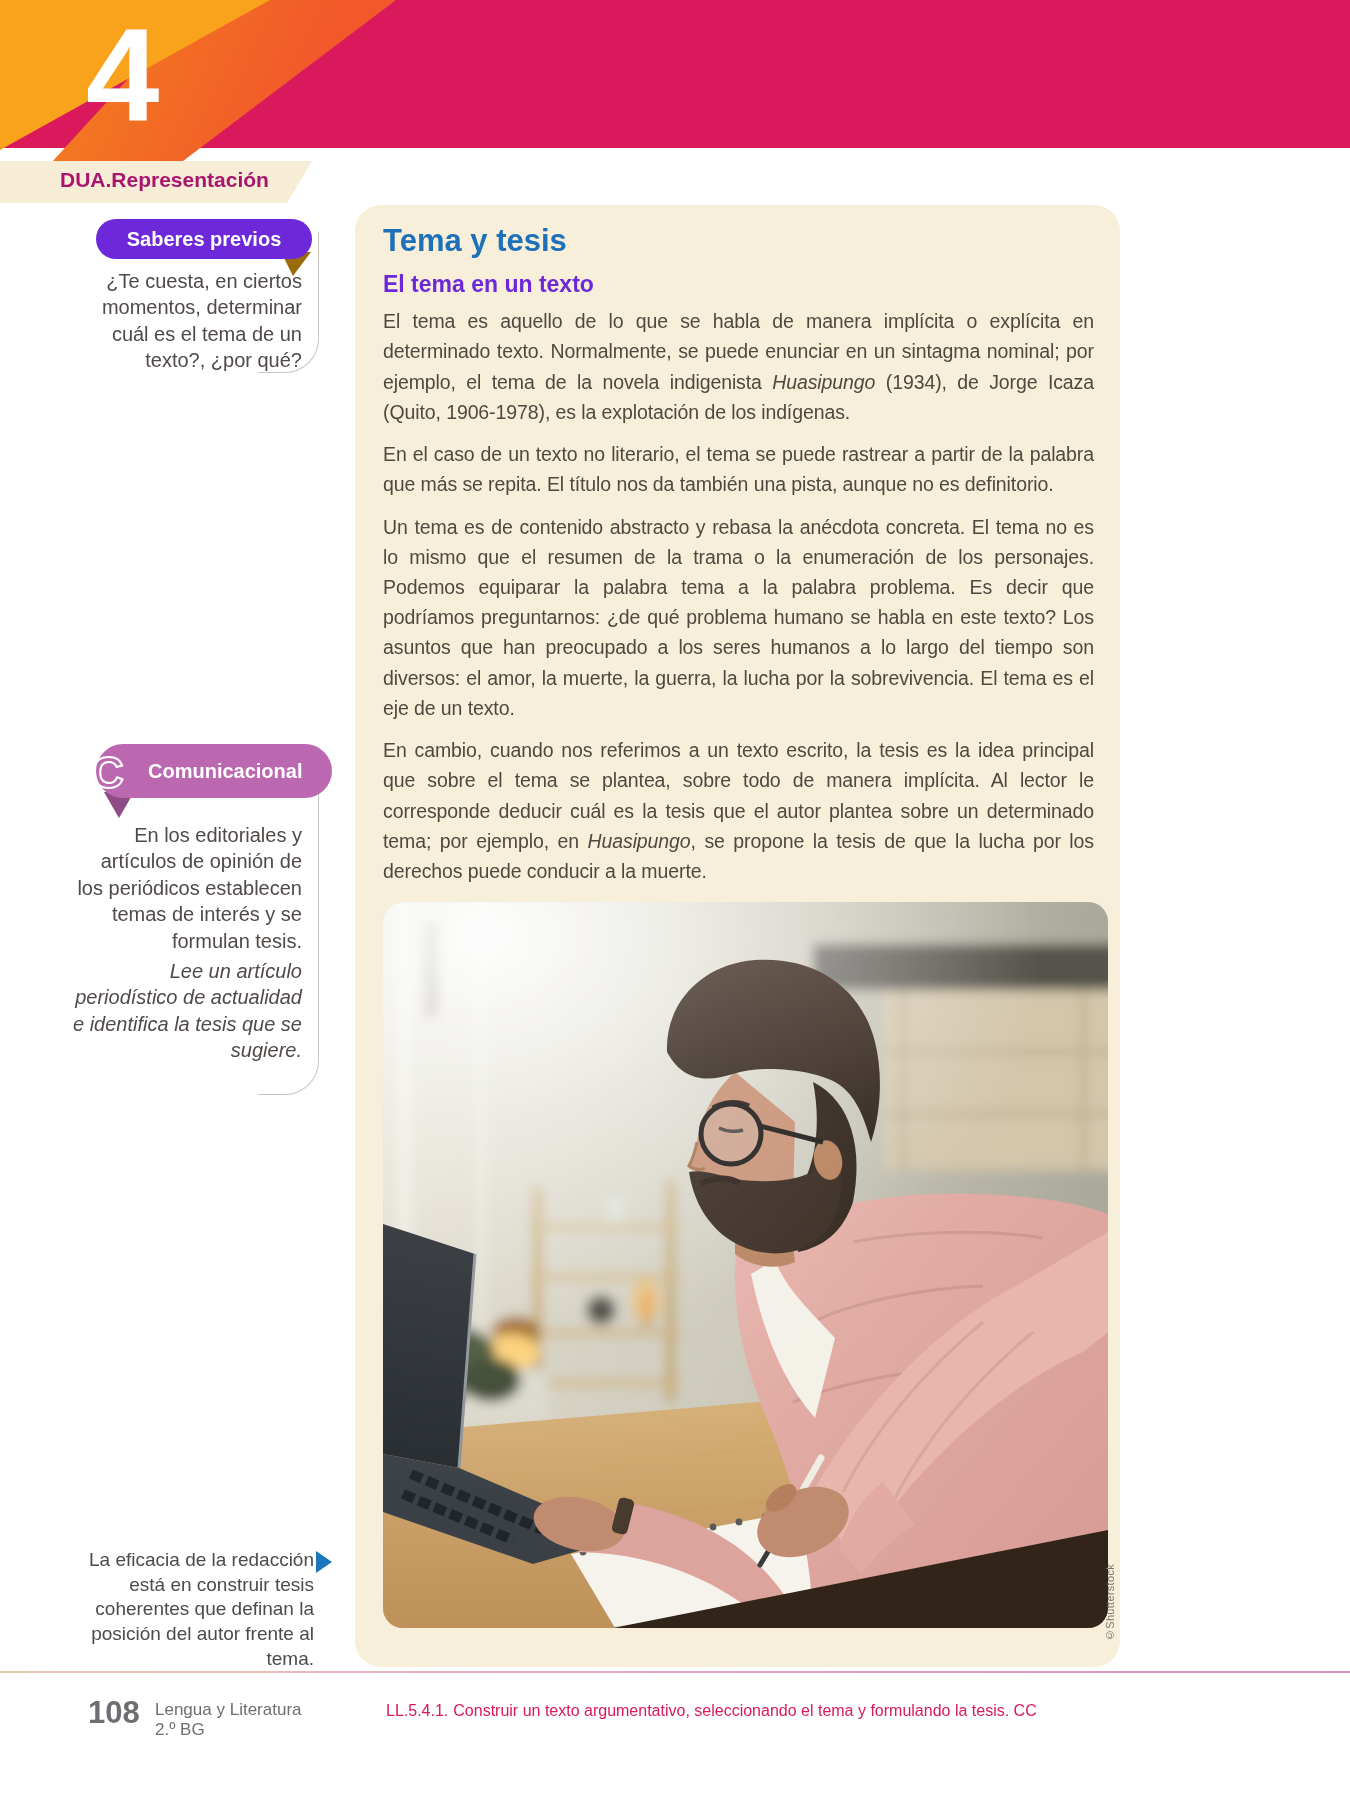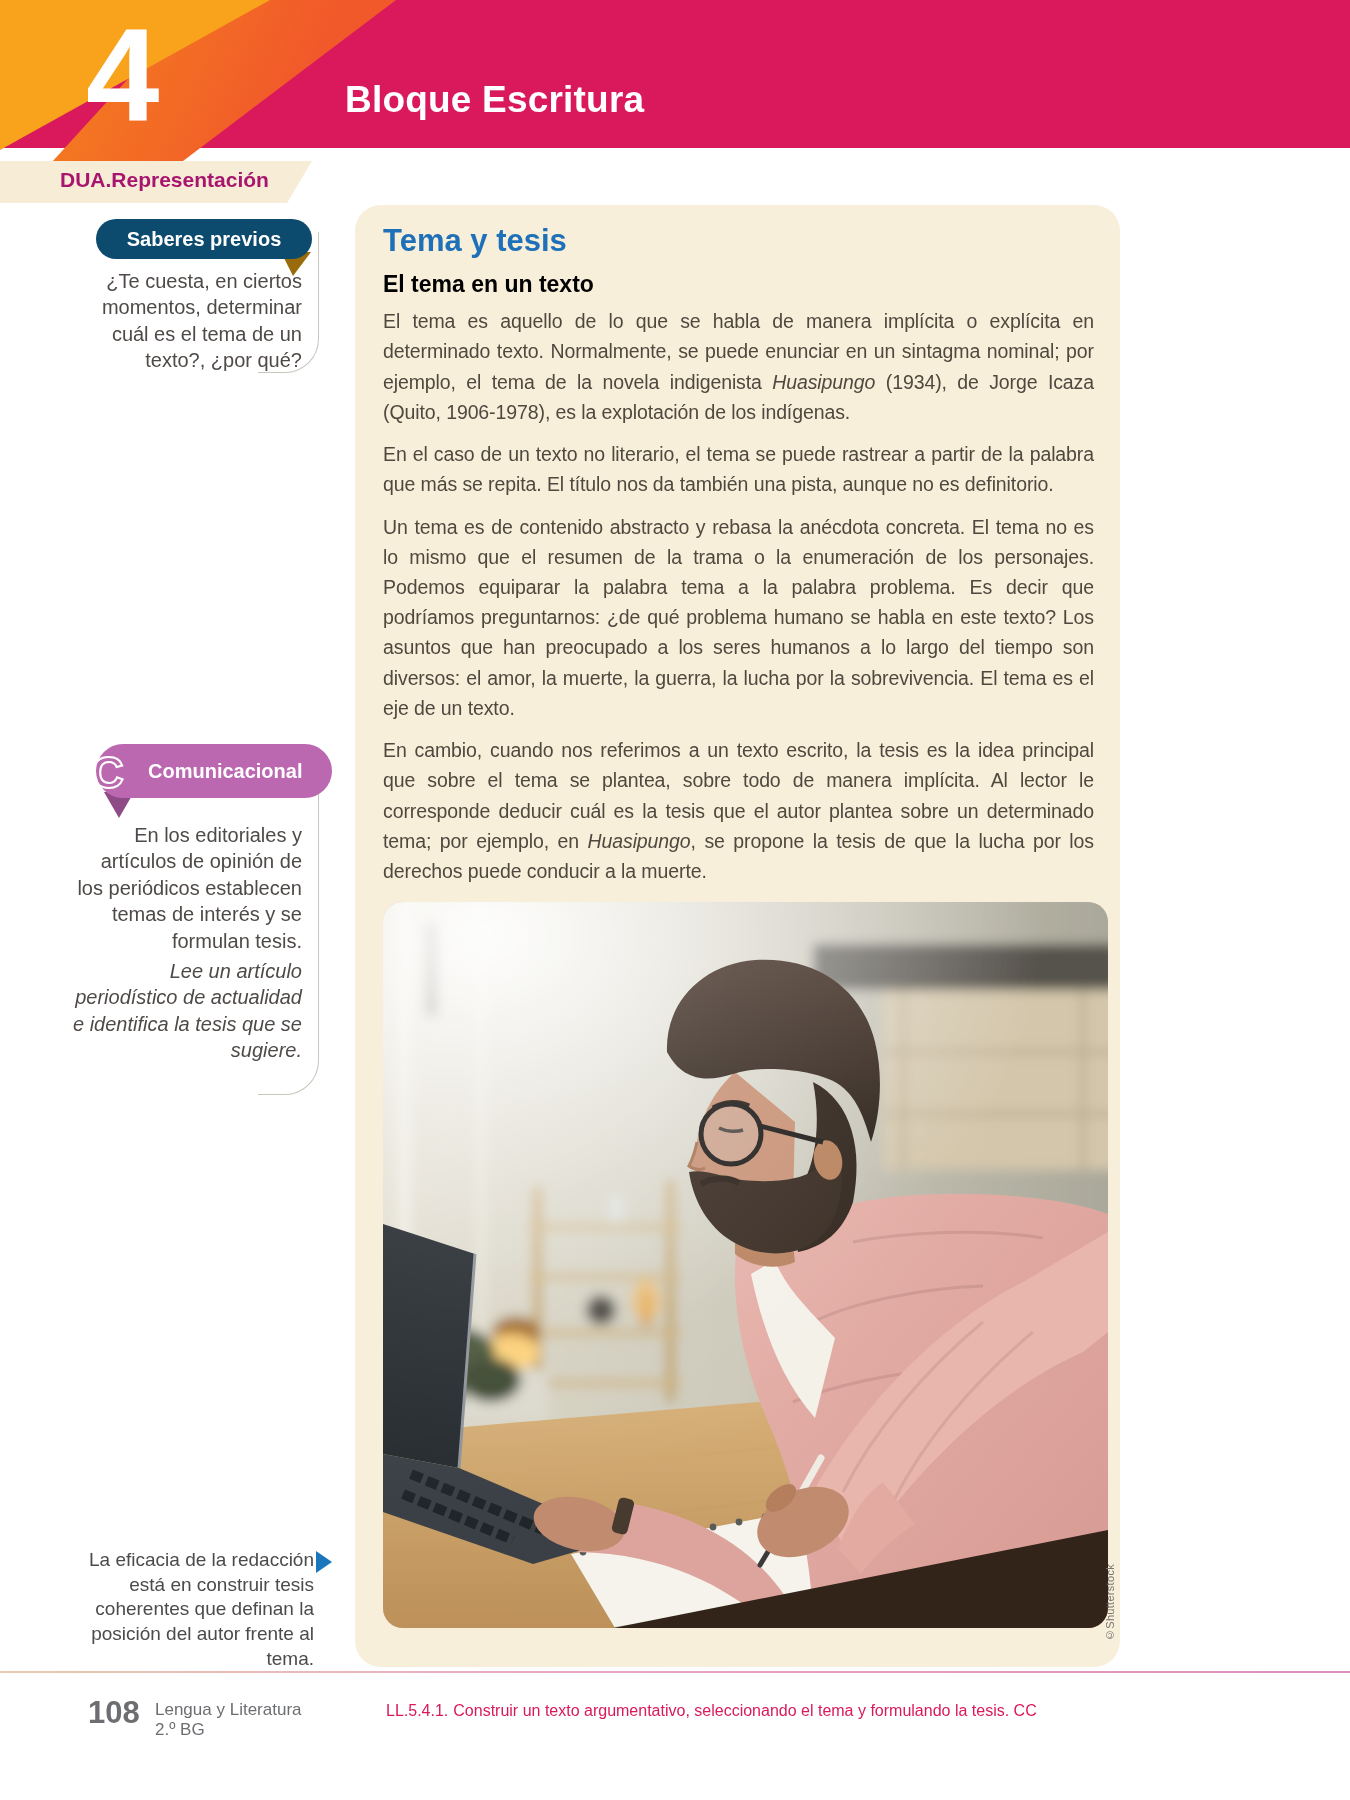--- a/index.html
+++ b/index.html
@@ -18,21 +18,21 @@
   .band-title{position:absolute;left:345px;top:79px;color:#fff;font-size:37px;font-weight:700;letter-spacing:.2px;}
   .dua-strip{position:absolute;left:0;top:161px;width:312px;height:42px;background:#F7ECD6;
         clip-path:polygon(0 0,100% 0,92% 100%,0 100%);}
   .dua-text{position:absolute;left:60px;top:168px;font-size:21px;color:#A8156E;}
   .dua-text b{font-weight:800;}
   .dua-text span{font-weight:700;}
 
   
   .saberes-tail{position:absolute;left:281px;top:252px;width:30px;height:24px;background:#9A6B0B;
         clip-path:polygon(0 0,100% 0,40% 100%);}
-  .saberes-box{position:absolute;left:96px;top:219px;width:216px;height:40px;background:#0c4a6e;
+  .saberes-box{position:absolute;left:96px;top:219px;width:216px;height:40px;background:#6d28d9;
         border-radius:20px;color:#fff;font-size:20px;font-weight:700;text-align:center;line-height:40px;}
   .bubble-line{position:absolute;border-right:1.6px solid #C9C5BD;border-bottom:1.6px solid #C9C5BD;
         border-bottom-right-radius:34px;}
   .line-saberes{left:258px;top:232px;width:60px;height:140px;}
   .line-comu{left:258px;top:762px;width:60px;height:332px;}
   .side-note{position:absolute;left:70px;width:232px;text-align:right;color:#4F4A47;
         font-size:20px;line-height:1.32;}
   .note-saberes{top:268px;}
   .note-comu{top:822px;}
   .side-note p{margin:0 0 4px 0;}
@@ -46,21 +46,21 @@
   .comu-icon{position:absolute;left:-14px;top:4px;}
   .caption{position:absolute;left:86px;top:1548px;width:228px;font-size:19px;line-height:1.3;
         color:#4B4B4D;text-align:right;}
   .caption-arrow{position:absolute;left:316px;top:1551px;width:16px;height:22px;background:#1B76BC;
         clip-path:polygon(0 0,100% 50%,0 100%);}
 
   
   .panel{position:absolute;left:355px;top:205px;width:765px;height:1462px;background:#F8EFDA;
         border-radius:26px;box-sizing:border-box;padding:18px 26px 0 28px;}
   .main-title{margin:0 0 12px 0;color:#1E71B8;font-size:31px;font-weight:700;line-height:1.15;}
-  .sub-title{margin:10px 0 8px 0;color:#000000;font-size:23px;font-weight:700;line-height:1.2;}
+  .sub-title{margin:10px 0 8px 0;color:#6d28d9;font-size:23px;font-weight:700;line-height:1.2;}
   .body-copy p{margin:0 0 12px 0;color:#50483F;font-size:19.5px;line-height:1.55;
         text-align:justify;letter-spacing:-.1px;}
   .body-copy em{font-style:italic;}
   .photo{position:relative;width:725px;height:726px;border-radius:20px;overflow:hidden;margin-top:16px;
         background:#cfccbd;}
   .photo svg{display:block;width:100%;height:100%;}
   .credit{position:absolute;right:4px;bottom:26px;writing-mode:vertical-rl;transform:rotate(180deg);
         font-size:11px;color:#77736E;letter-spacing:.3px;}
 
   
@@ -73,21 +73,20 @@
 </style>
 </head>
 <body>
 
 <div class="page">
 
   <div class="band"></div>
   <div class="stripe-orange"></div>
   <div class="tri-yellow"></div>
   <div class="unit-number">4</div>
-  <div class="band-title">Bloque Escritura</div>
   <div class="dua-strip"></div>
   <div class="dua-text">
     <b>DUA.</b><span>Representación</span>
   </div>
 
   <div class="bubble-line line-saberes"></div>
   <div class="saberes-tail"></div>
   <div class="saberes-box">Saberes previos</div>
   <div class="side-note note-saberes">¿Te cuesta, en ciertos momentos, determinar cuál es el tema de un texto?, ¿por qué?</div>
 

